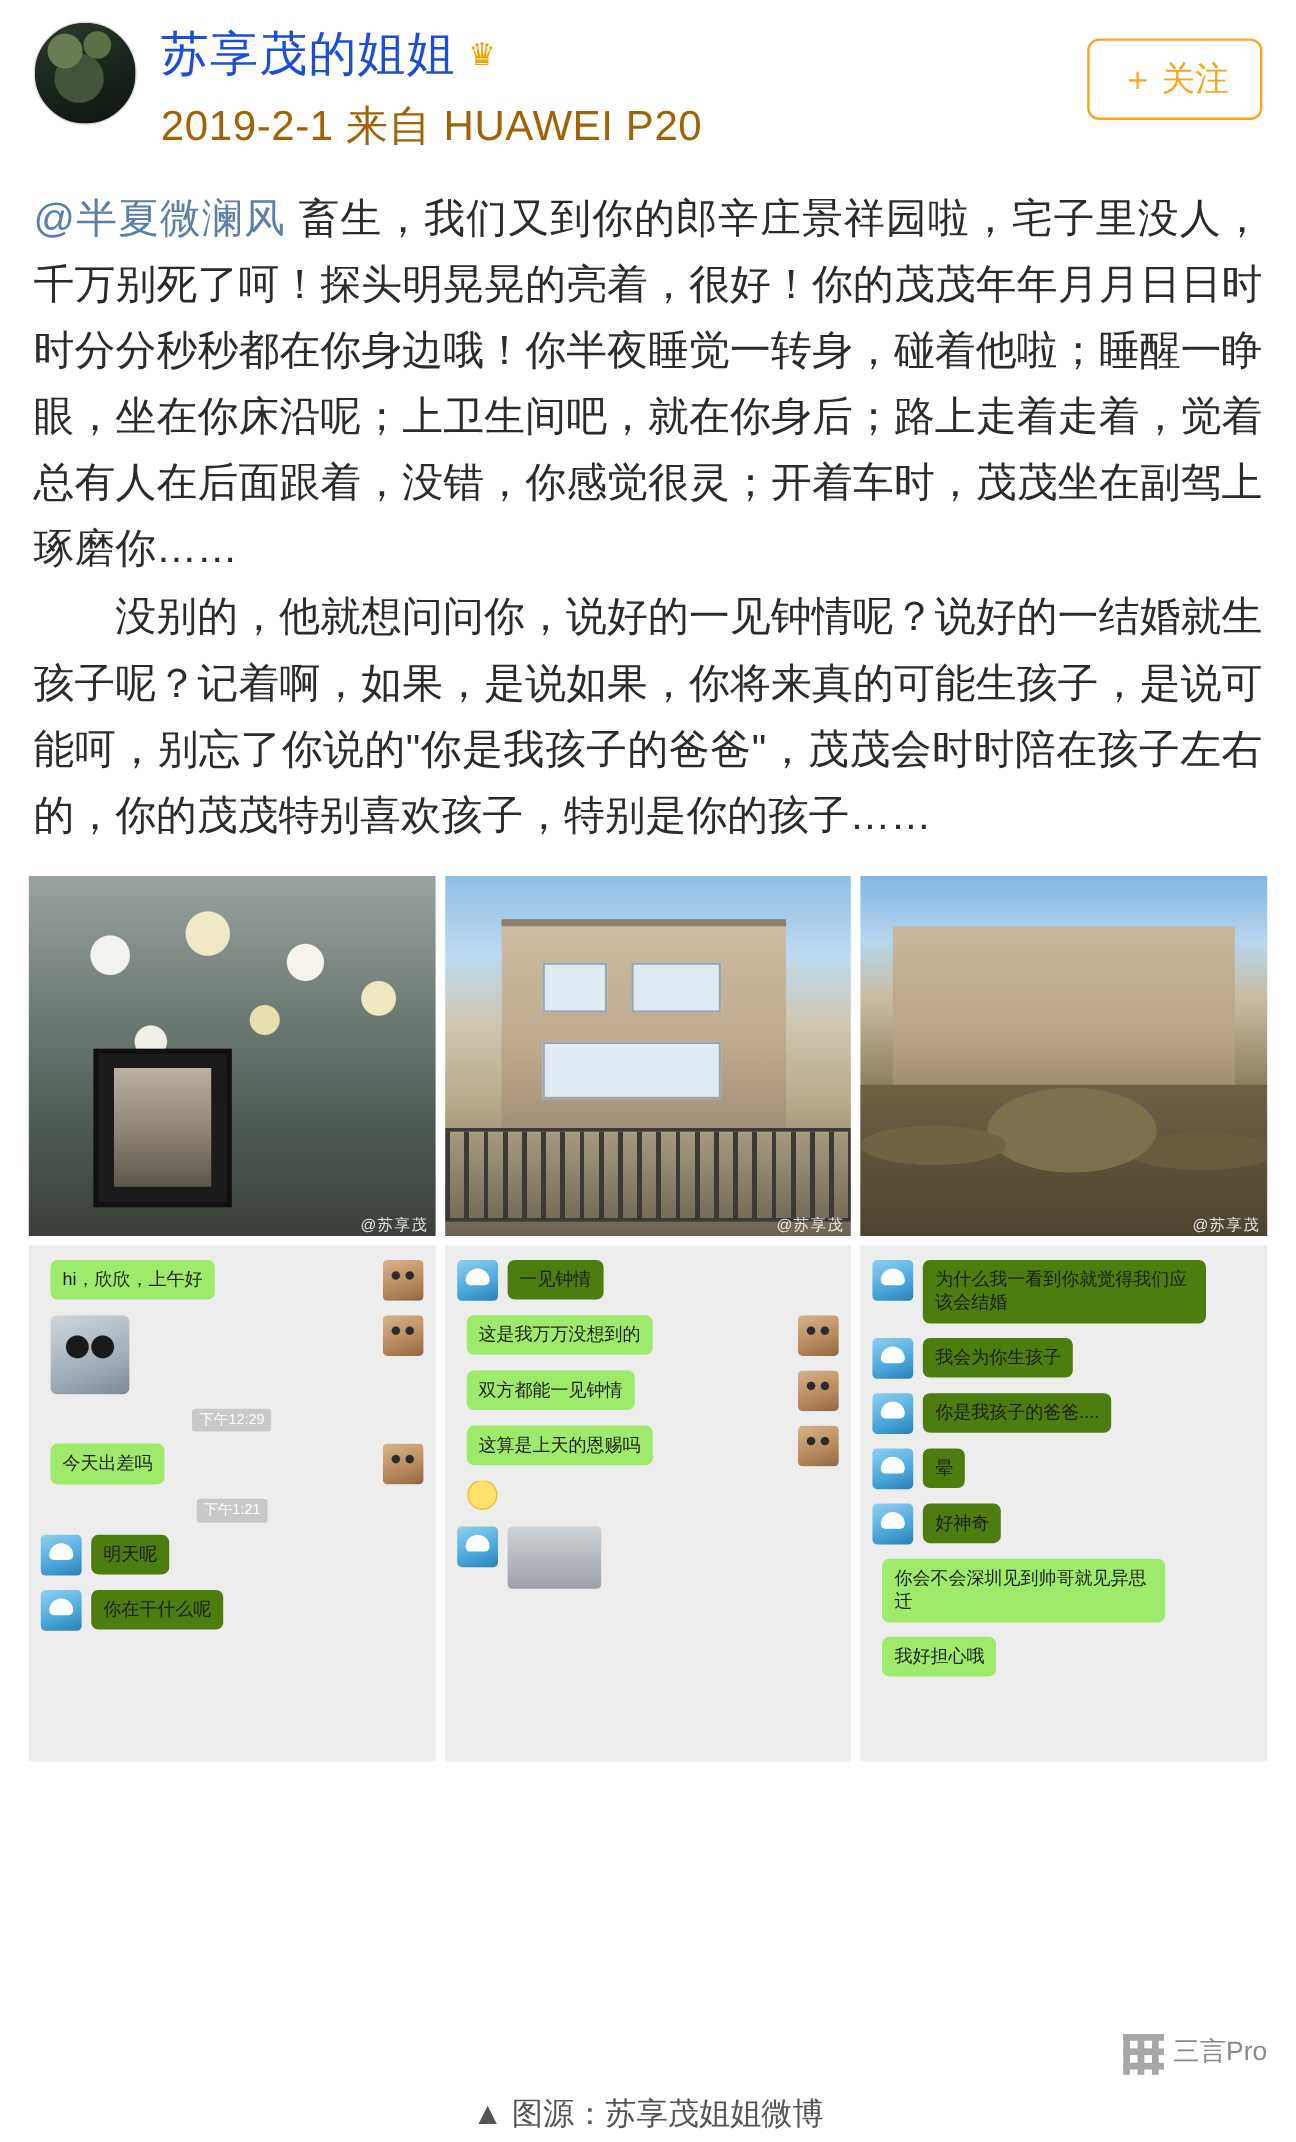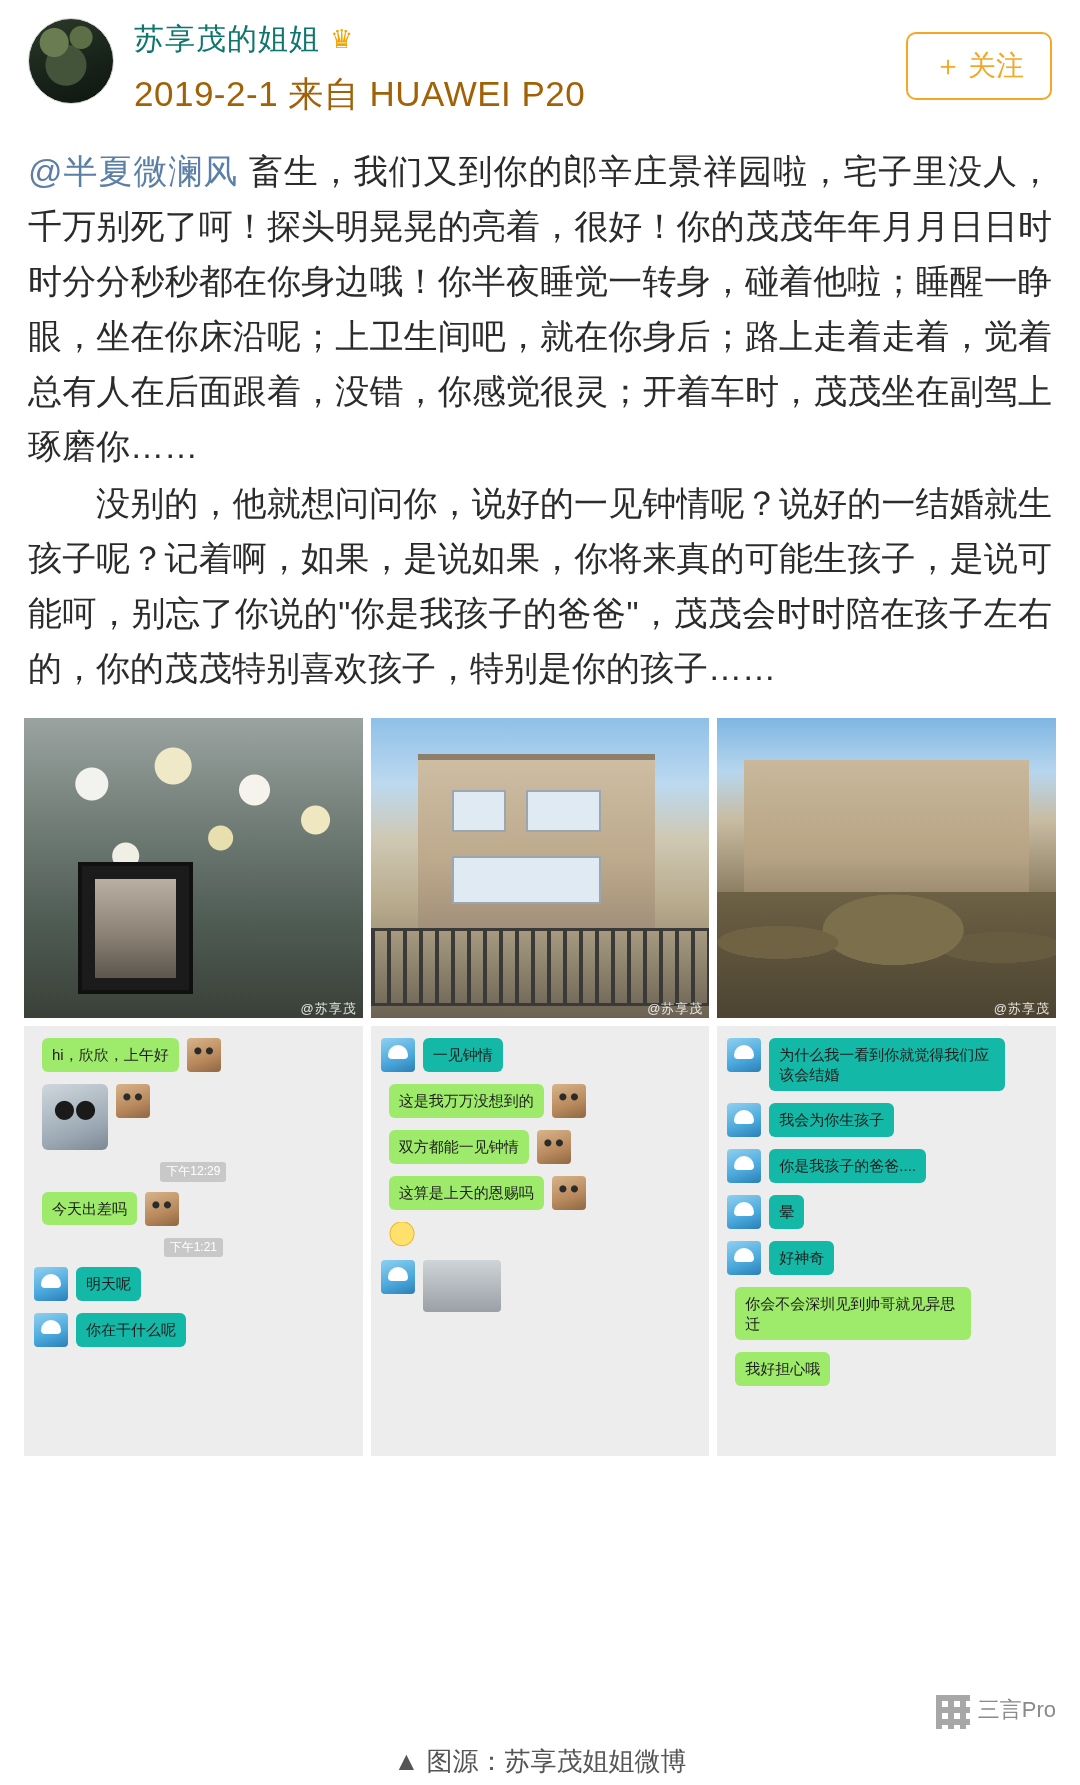--- a/index.html
+++ b/index.html
@@ -35,22 +35,22 @@
     border: 1px solid #d8d8d8;
     overflow: hidden;
   }
   .headtext {
     margin-left: 20px;
     flex: 1 1 auto;
     padding-top: 4px;
   }
   .uname-row { display: flex; align-items: center; }
   .uname {
-    color: #0f766e;
-    font-size: 30px;
+    color: #1d4ed8;
+    font-size: 40px;
     letter-spacing: 1px;
     line-height: 1.15;
   }
   .crown {
     margin-left: 10px;
     font-size: 26px;
     line-height: 1;
     color: #f0a500;
   }
   .meta {
@@ -198,21 +198,21 @@
     overflow: hidden;
     font-size: 15px;
     line-height: 1.3;
     color: #1d1d1d;
   }
   .msg {
     display: flex;
     align-items: flex-start;
     margin-bottom: 12px;
   }
-  .msg.right { justify-content: flex-start; }
+  .msg.right { justify-content: space-between; }
   .ava {
     width: 34px; height: 34px;
     flex: 0 0 34px;
     border-radius: 4px;
     background: linear-gradient(160deg,#8fd0f0 0%, #4aa8dc 60%, #2b7fb5 100%);
     position: relative;
   }
   .ava.smurf:after {
     content: "";
     position: absolute; left: 7px; top: 7px;
@@ -223,21 +223,21 @@
   .ava.cat {
     background:
       radial-gradient(circle at 32% 38%, #2b2b2b 0 3px, transparent 4px),
       radial-gradient(circle at 66% 38%, #2b2b2b 0 3px, transparent 4px),
       linear-gradient(160deg,#d8b48a 0%, #b8895c 60%, #8f6743 100%);
   }
   .bubble {
     max-width: 74%;
     padding: 7px 10px;
     border-radius: 6px;
-    background: #14b8a6;
+    background: #4d7c0f;
     margin: 0 8px;
     word-break: break-word;
   }
   .bubble.green { background: #9eea6a; }
   .sticker {
     width: 66px; height: 66px;
     margin: 0 8px;
     border-radius: 6px;
     background:
       radial-gradient(circle at 34% 40%, #1a1a1a 0 9px, transparent 10px),

